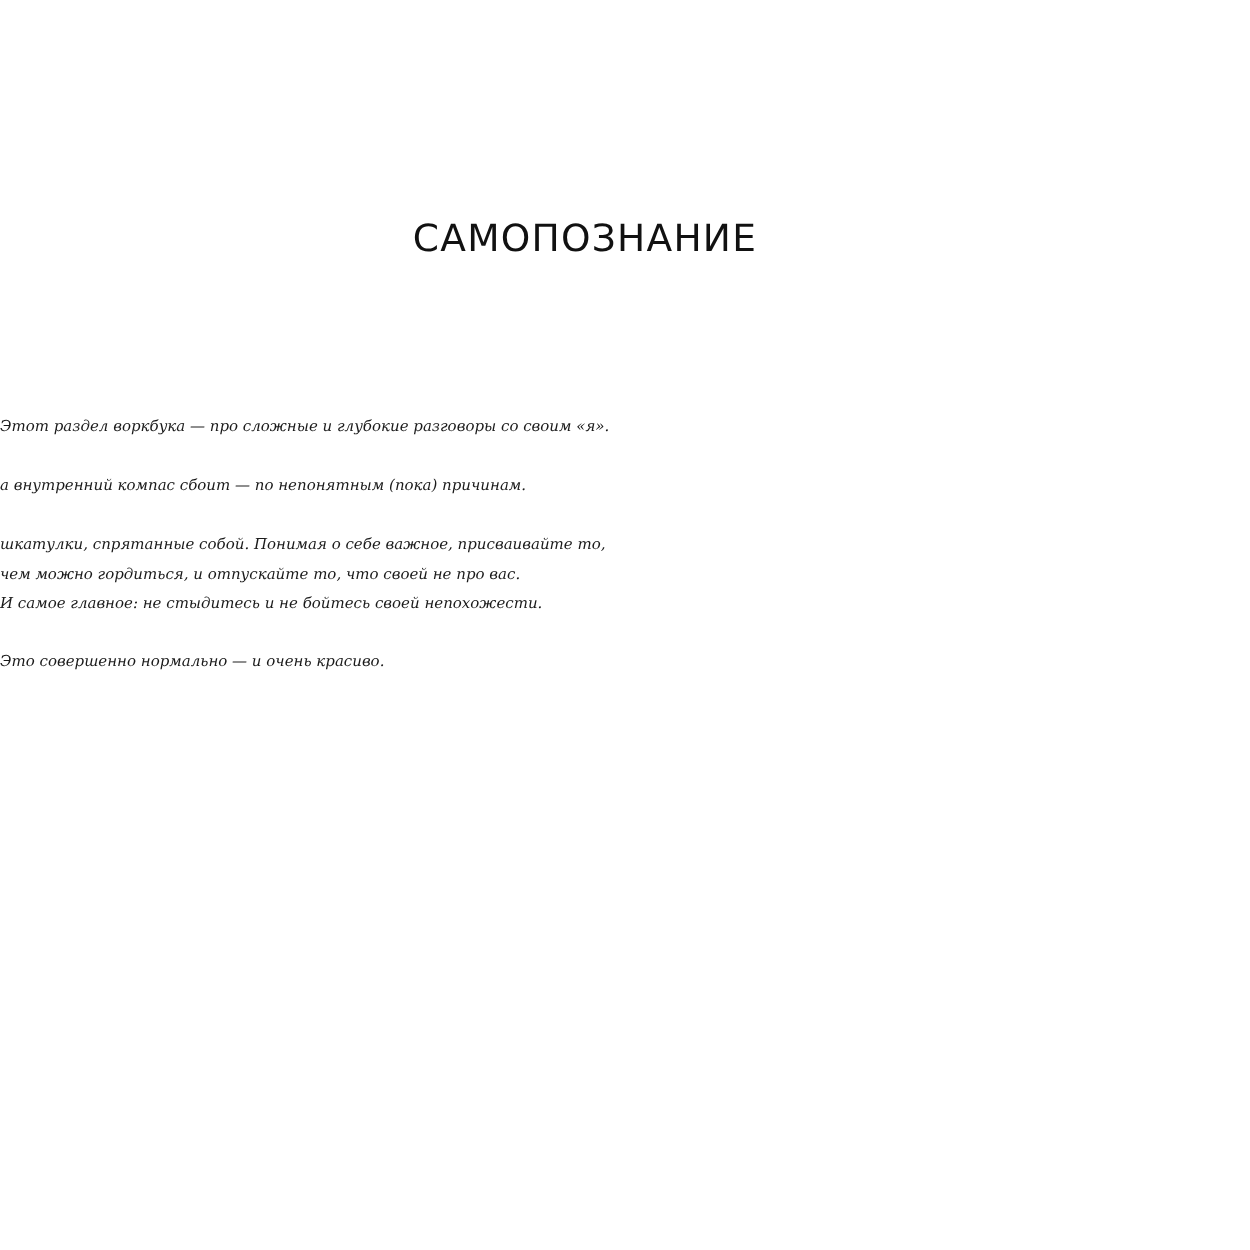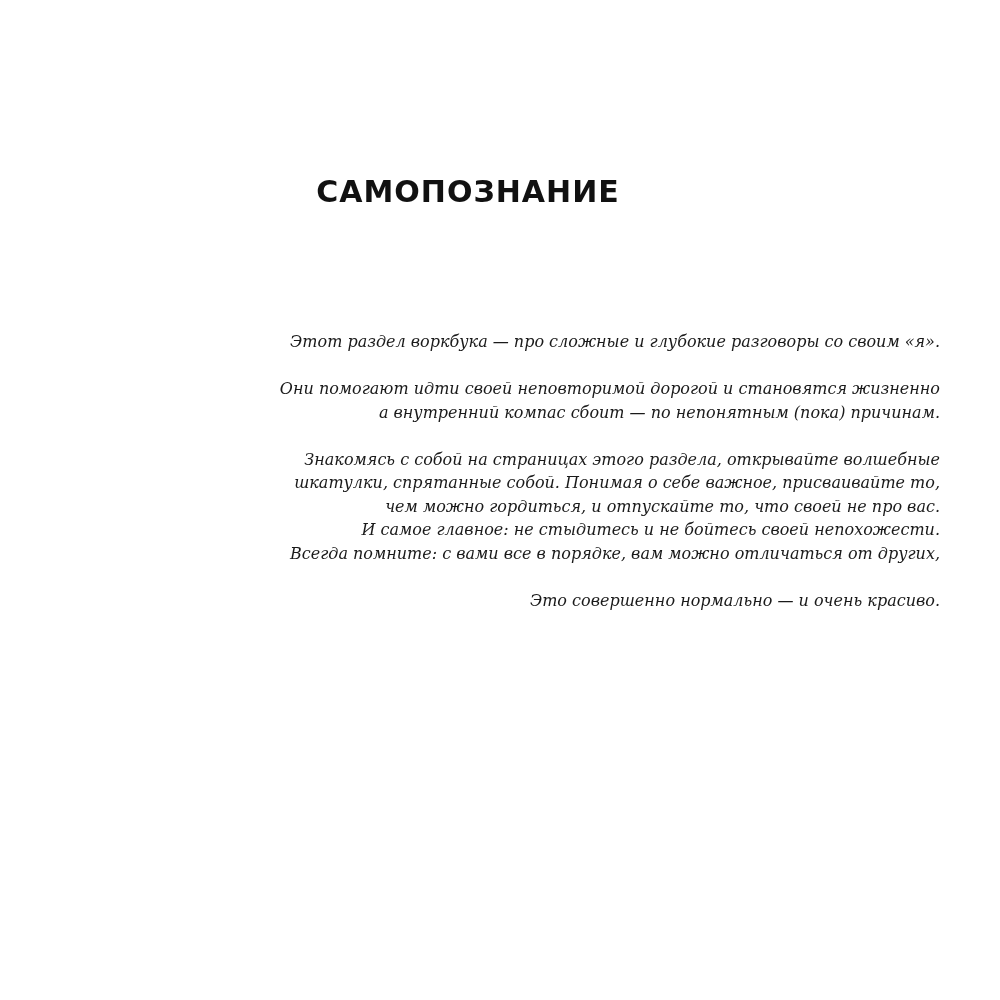--- a/index.html
+++ b/index.html
@@ -22,36 +22,36 @@
       height: 1000px;
       background: #ffffff;
     }
     .title {
       position: absolute;
       left: 0;
       width: 936px;
       top: 170px;
       text-align: center;
       font-family: "DejaVu Sans", sans-serif;
-      font-weight: bold;
+      font-weight: normal;
       font-size: 30px;
       letter-spacing: 1px;
       line-height: 44px;
       margin: 0;
       color: #111111;
     }
     .body-text {
       position: absolute;
       left: 0;
       width: 940px;
       top: 330px;
-      text-align: right;
+      text-align: left;
       font-family: "DejaVu Serif", serif;
       font-style: italic;
-      font-size: 16px;
+      font-size: 12px;
       line-height: 23.5px;
       color: #1a1a1a;
     }
     .para {
       margin: 0 0 23.5px 0;
     }
     .line {
       display: block;
       white-space: nowrap;
     }
@@ -60,27 +60,24 @@
 <body>
 
 <div class="page">
   <h1 class="title">САМОПОЗНАНИЕ</h1>
 
   <div class="body-text">
     <p class="para">
       <span class="line">Этот раздел воркбука — про сложные и глубокие разговоры со своим «я».</span>
     </p>
     <p class="para">
-      <span class="line">Они помогают идти своей неповторимой дорогой и становятся жизненно</span>
       <span class="line">а внутренний компас сбоит — по непонятным (пока) причинам.</span>
     </p>
     <p class="para">
-      <span class="line">Знакомясь с собой на страницах этого раздела, открывайте волшебные</span>
       <span class="line">шкатулки, спрятанные собой. Понимая о себе важное, присваивайте то,</span>
       <span class="line">чем можно гордиться, и отпускайте то, что своей не про вас.</span>
       <span class="line">И самое главное: не стыдитесь и не бойтесь своей непохожести.</span>
-      <span class="line">Всегда помните: с вами все в порядке, вам можно отличаться от других,</span>
     </p>
     <p class="para">
       <span class="line">Это совершенно нормально — и очень красиво.</span>
     </p>
   </div>
 </div>
 
 </body></html>

